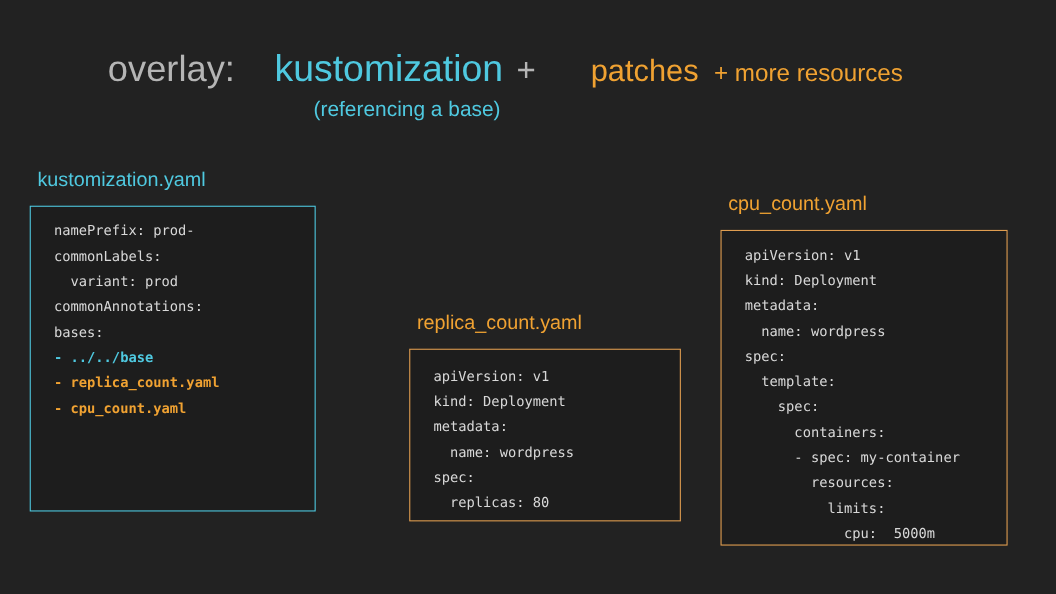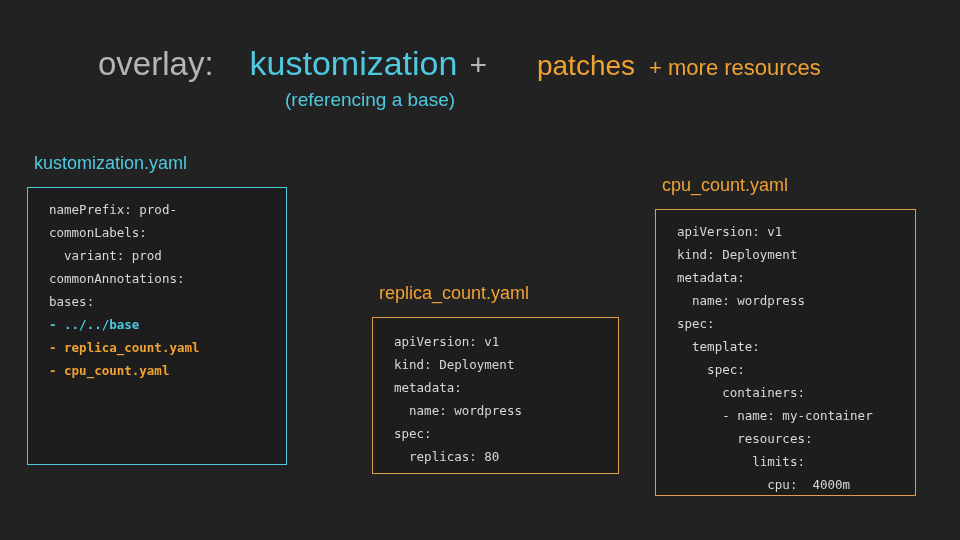--- a/index.html
+++ b/index.html
@@ -117,21 +117,21 @@
     <div class="code-box">
       <div>
           <div class="code-line ">apiVersion: v1</div>
           <div class="code-line ">kind: Deployment</div>
           <div class="code-line ">metadata:</div>
           <div class="code-line ">  name: wordpress</div>
           <div class="code-line ">spec:</div>
           <div class="code-line ">  template:</div>
           <div class="code-line ">    spec:</div>
           <div class="code-line ">      containers:</div>
-          <div class="code-line ">      - name: my-container</div>
+          <div class="code-line ">      - spec: my-container</div>
           <div class="code-line ">        resources:</div>
           <div class="code-line ">          limits:</div>
-          <div class="code-line ">            cpu:  4000m</div>
+          <div class="code-line ">            cpu:  5000m</div>
         </div>
     </div>
   </div>
 
 </div>
 
 </body></html>

